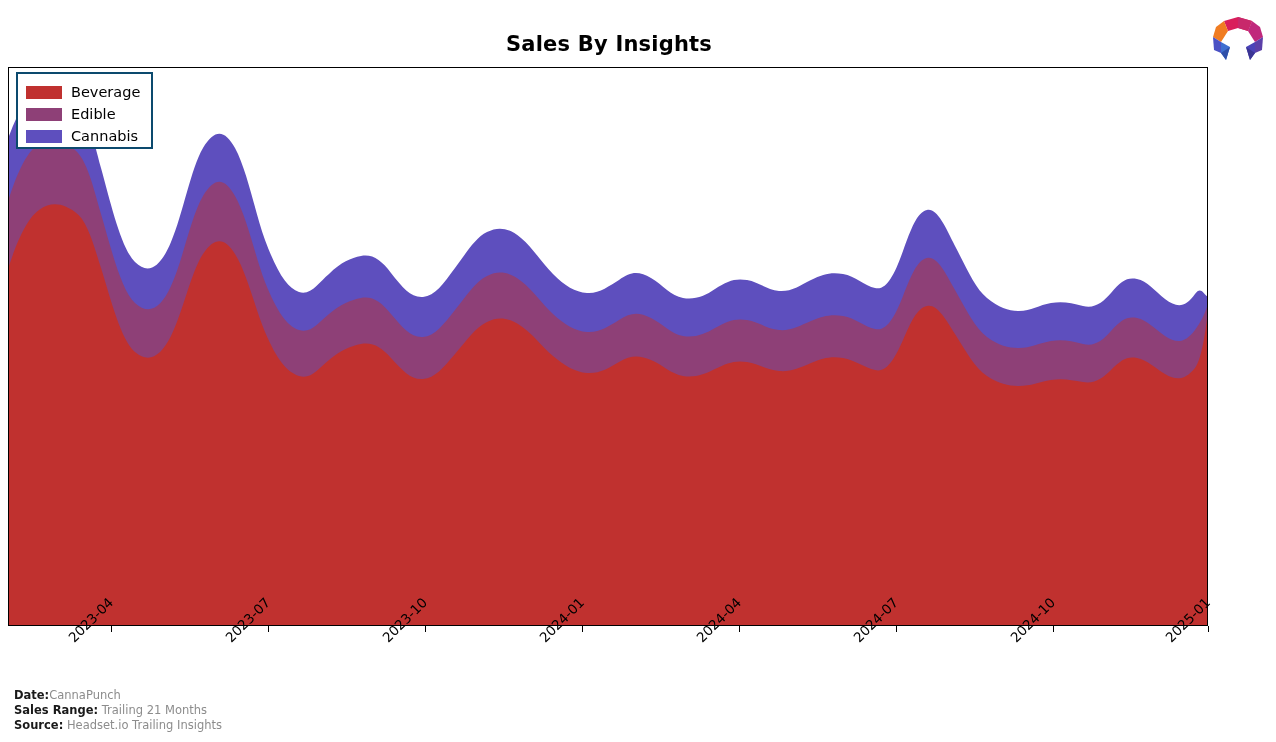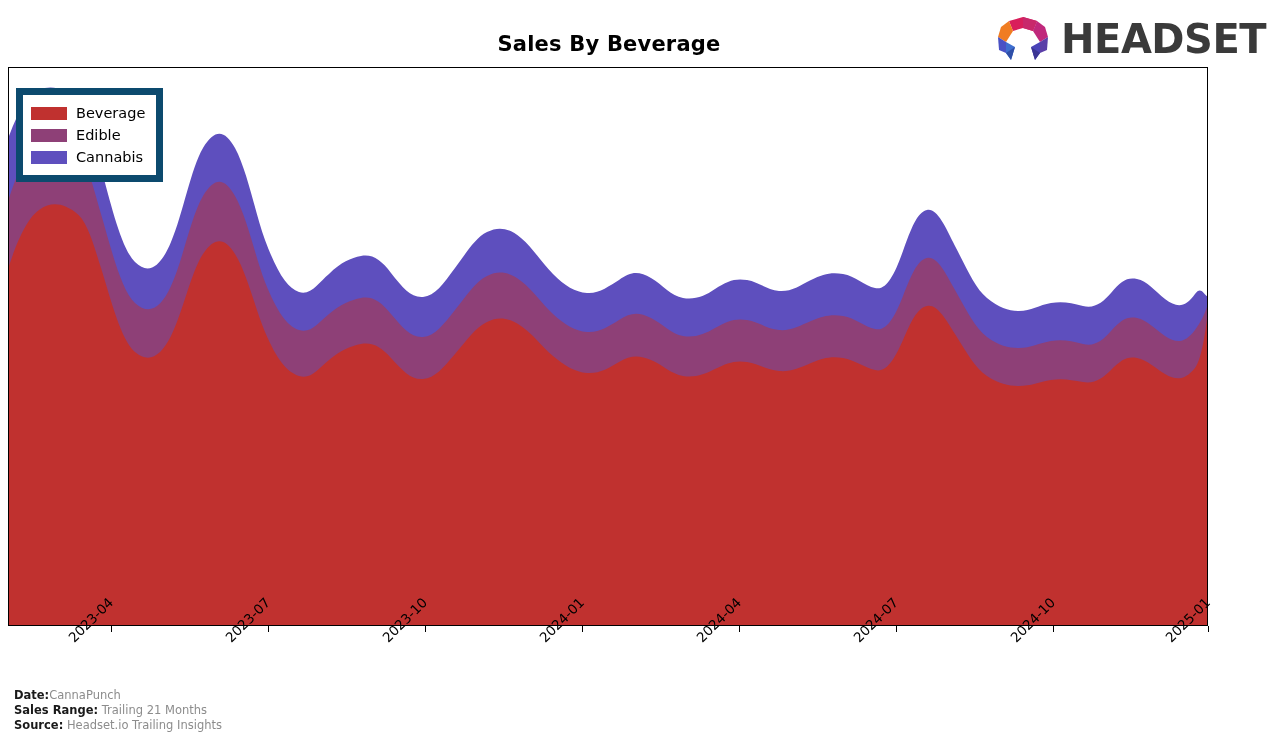--- a/index.html
+++ b/index.html
@@ -14,57 +14,56 @@
   #logo-mark{width:56px;height:50px;display:block;}
   #logo-text{font-size:40px;font-weight:bold;color:#3a3a3a;letter-spacing:-0.5px;
      font-family:"DejaVu Sans","Liberation Sans",sans-serif;line-height:1;}
 
   
   #plot-frame{position:absolute;left:8px;top:67px;width:1200px;height:559px;
     border:1.3px solid #000;box-sizing:border-box;background:#fff;overflow:hidden;}
   #plot-svg{position:absolute;left:0;top:0;width:1200px;height:559px;display:block;}
 
   
-  #legend{position:absolute;left:16px;top:72px;background:#fff;border:7px solid #0c4a6e;
-    padding:7px 11px 7px 8px;box-sizing:border-box;z-index:5;margin-top:16px;}
+  #legend{position:absolute;left:16px;top:72px;background:#fff;border:2px solid #0c4a6e;
+    padding:7px 11px 0 8px;box-sizing:border-box;z-index:5;}
   .legend-row{display:flex;align-items:center;height:22px;}
   .legend-swatch{width:36px;height:13px;margin-right:9px;flex:none;}
   .legend-label{font-size:14.5px;color:#000;line-height:1;}
 
   
   #x-axis{position:absolute;left:8px;top:626px;width:1200px;height:60px;}
   .tick-mark{position:absolute;top:0;width:1px;height:6px;background:#000;}
   .tick-label{position:absolute;top:8px;font-size:13.5px;color:#000;white-space:nowrap;
     transform:rotate(-45deg);transform-origin:left top;}
 
   
   #footer{position:absolute;left:14px;top:688px;font-size:11.5px;line-height:15px;}
   .foot-row{white-space:nowrap;}
   .foot-key{font-weight:bold;color:#1a1a1a;}
   .foot-val{color:#8c8c8c;}
 </style>
 </head>
 <body>
 
-<div id="chart-title">Sales By Beverage</div>
+<div id="chart-title">Sales By Insights</div>
 
 <div id="logo">
   <svg id="logo-mark" viewBox="0 0 112 100">
     <polygon points="56,6 84,14 76,34 56,28 36,34 28,14" fill="#d91e5b"></polygon>
     <polygon points="56,6 84,14 76,34 56,28" fill="#c8286b"></polygon>
     <polygon points="28,14 36,34 22,56 6,46 12,26" fill="#f07c22"></polygon>
     <polygon points="84,14 76,34 90,56 106,46 100,26" fill="#c0287c"></polygon>
     <polygon points="6,46 22,56 22,78 8,72" fill="#4a51c4"></polygon>
     <polygon points="106,46 90,56 90,78 104,72" fill="#5b3fa8"></polygon>
     <polygon points="22,56 40,66 32,92 22,78" fill="#3f6fd0"></polygon>
     <polygon points="90,56 72,66 80,92 90,78" fill="#4a43b8"></polygon>
     <polygon points="22,78 32,92 40,66" fill="#2f4fa8"></polygon>
     <polygon points="90,78 80,92 72,66" fill="#3b3594"></polygon>
   </svg>
-  <div id="logo-text">HEADSET</div>
 </div>
 
 <div id="plot-frame">
   <svg id="plot-svg" viewBox="0 0 1200 559" preserveAspectRatio="none">
     <path id="path-topical" d="M0,68 C6,52 16,28 30,22 C44,16 56,22 66,30 C78,42 84,70 92,100 C102,136 112,180 126,194 C140,208 152,198 162,174 C174,146 182,100 194,80 C206,60 216,62 226,80 C238,102 246,144 256,172 C268,204 278,220 290,224 C302,228 310,214 320,206 C332,194 342,190 352,188 C364,186 372,192 382,205 C394,220 402,230 414,229 C426,228 434,216 446,200 C458,184 466,170 478,164 C490,158 500,160 512,170 C524,180 532,194 544,206 C556,218 566,224 578,225 C590,226 600,218 610,212 C622,203 630,203 642,210 C654,217 662,228 674,230 C686,232 696,228 706,221 C718,213 726,210 738,212 C750,214 758,222 770,223 C782,224 790,218 802,212 C814,206 822,204 834,206 C846,208 856,218 866,220 C878,223 886,205 894,183 C902,161 908,144 918,142 C928,140 936,158 946,178 C958,201 966,220 978,230 C990,240 1000,243 1010,243 C1022,243 1030,237 1042,235 C1054,233 1062,235 1074,238 C1086,241 1094,234 1102,225 C1112,213 1118,209 1128,211 C1138,213 1146,223 1156,231 C1168,240 1176,240 1186,226 C1194,214 1198,237 1200,224 L1200,559 L0,559 Z" fill="#5e4fbe"></path>
     <path id="path-edible" d="M0,130 C6,112 16,84 30,76 C44,68 56,74 66,82 C78,92 84,118 92,146 C102,180 112,222 126,235 C140,248 152,240 162,218 C174,192 182,148 194,128 C206,108 216,110 226,128 C238,149 246,188 256,214 C268,244 278,258 290,262 C302,266 310,254 320,246 C332,236 342,232 352,230 C364,228 372,234 382,246 C394,260 402,270 414,269 C426,268 434,257 446,242 C458,227 466,214 478,208 C490,202 500,204 512,213 C524,222 532,235 544,246 C556,257 566,263 578,264 C590,265 600,258 610,252 C622,244 630,244 642,250 C654,256 662,266 674,268 C686,270 696,266 706,260 C718,253 726,250 738,252 C750,254 758,261 770,262 C782,263 790,258 802,253 C814,248 822,246 834,248 C846,250 856,259 866,261 C878,264 886,248 894,228 C902,208 908,192 918,190 C928,188 936,204 946,222 C958,243 966,260 978,269 C990,278 1000,280 1010,280 C1022,280 1030,275 1042,273 C1054,271 1062,273 1074,276 C1086,279 1094,272 1102,263 C1112,252 1118,248 1128,250 C1138,252 1146,261 1156,268 C1168,276 1176,275 1186,262 C1194,251 1198,242 1200,230 L1200,559 L0,559 Z" fill="#8e4077"></path>
     <path id="path-beverage" d="M0,198 C6,180 16,152 30,142 C44,132 56,137 66,144 C78,152 84,175 92,200 C102,232 112,272 126,284 C140,296 152,288 162,268 C174,244 182,204 194,186 C206,168 216,170 226,186 C238,205 246,240 256,264 C268,292 278,304 290,308 C302,312 310,300 320,292 C332,282 342,278 352,276 C364,274 372,279 382,290 C394,303 402,312 414,311 C426,310 434,300 446,286 C458,272 466,260 478,254 C490,248 500,250 512,258 C524,266 532,278 544,288 C556,298 566,304 578,305 C590,306 600,300 610,294 C622,287 630,287 642,292 C654,297 662,306 674,308 C686,310 696,306 706,301 C718,295 726,292 738,294 C750,296 758,302 770,303 C782,304 790,300 802,295 C814,290 822,288 834,290 C846,292 856,300 866,302 C878,305 886,290 894,272 C902,254 908,240 918,238 C928,236 936,250 946,266 C958,285 966,300 978,308 C990,316 1000,318 1010,318 C1022,318 1030,314 1042,312 C1054,310 1062,312 1074,314 C1086,316 1094,310 1102,302 C1112,292 1118,288 1128,290 C1138,292 1146,300 1156,306 C1168,313 1176,312 1186,300 C1194,290 1198,250 1200,236 L1200,559 L0,559 Z" fill="#c0312f"></path>
   </svg>
 </div>
 

